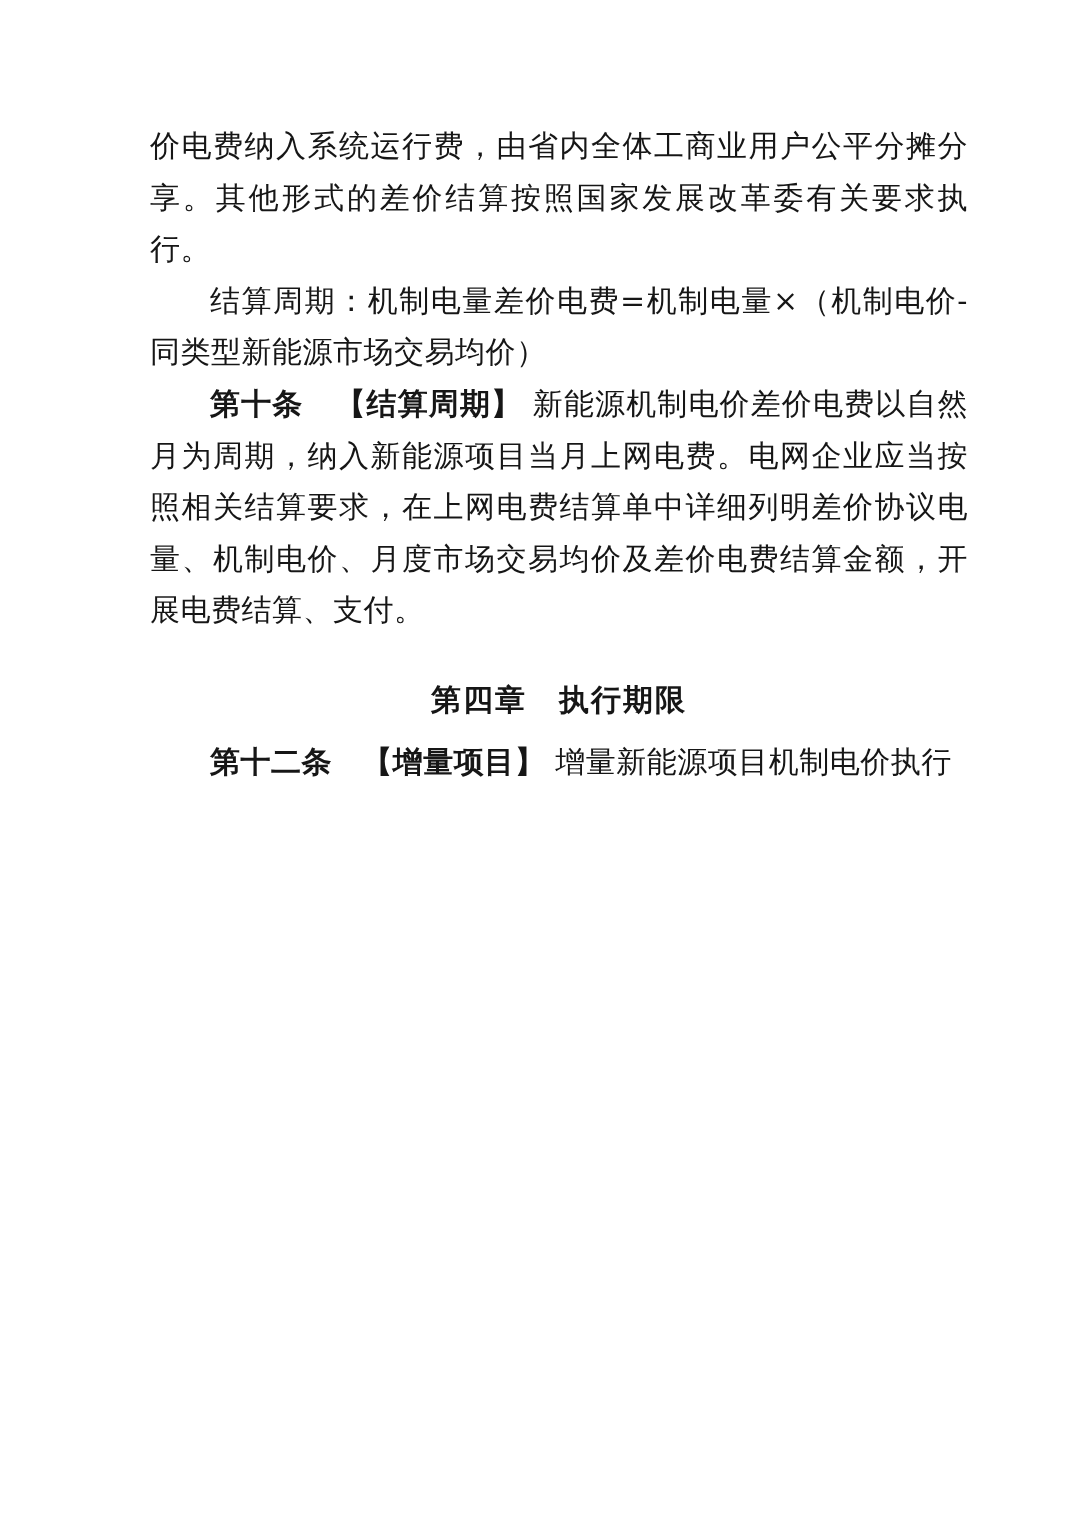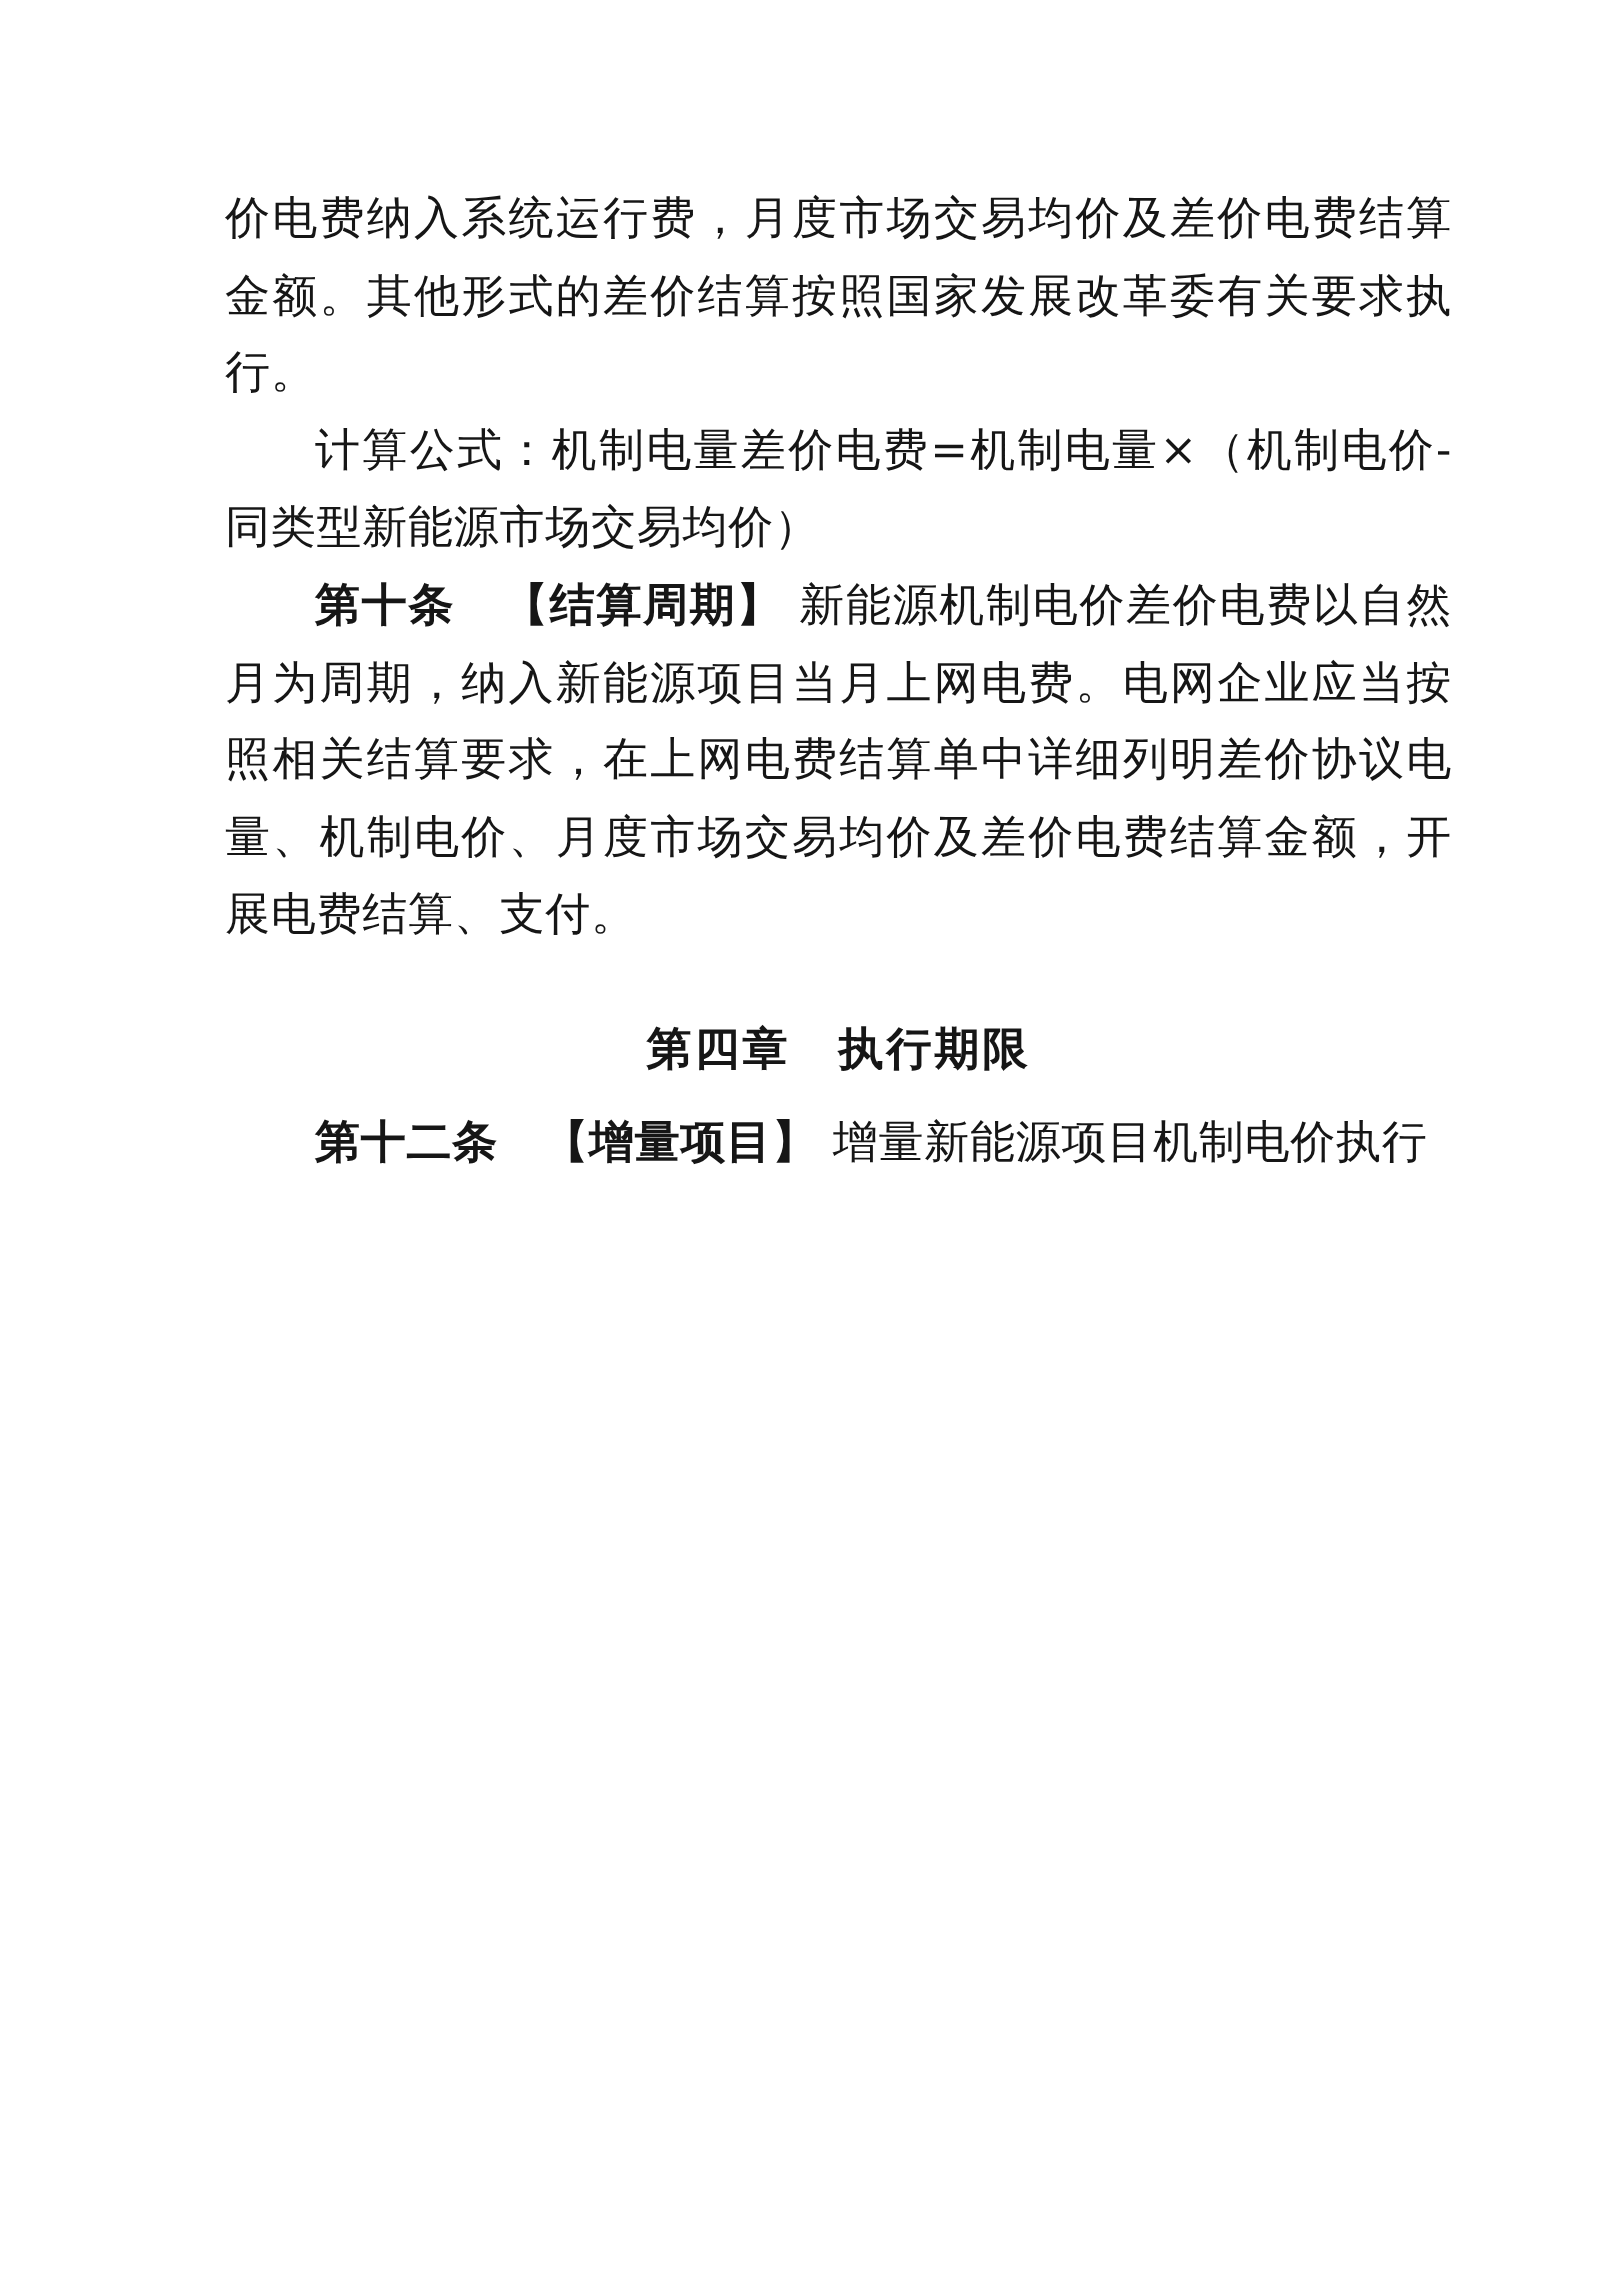--- a/index.html
+++ b/index.html
@@ -53,23 +53,23 @@
   .bracket-title {
     font-weight: bold;
   }
 </style>
 </head>
 <body>
 
 <div class="page">
   <div class="doc-body">
 
-    <p class="para para-noindent">价电费纳入系统运行费，月度市场交易均价及差价电费结算金额。其他形式的差价结算按照国家发展改革委有关要求执行。</p>
+    <p class="para para-noindent">价电费纳入系统运行费，由省内全体工商业用户公平分摊分享。其他形式的差价结算按照国家发展改革委有关要求执行。</p>
 
-    <p class="para">计算公式：机制电量差价电费=机制电量×（机制电价-同类型新能源市场交易均价）</p>
+    <p class="para">结算周期：机制电量差价电费=机制电量×（机制电价-同类型新能源市场交易均价）</p>
 
 
     <p class="para">
       <span class="art-label">第十条</span>
       <span>&nbsp;</span>
       <span class="bracket-title">【结算周期】</span>
       <span>新能源机制电价差价电费以自然月为周期，纳入新能源项目当月上网电费。电网企业应当按照相关结算要求，在上网电费结算单中详细列明差价协议电量、机制电价、月度市场交易均价及差价电费结算金额，开展电费结算、支付。</span>
     </p>
 
     <p class="para chapter-heading">第四章　执行期限</p>

